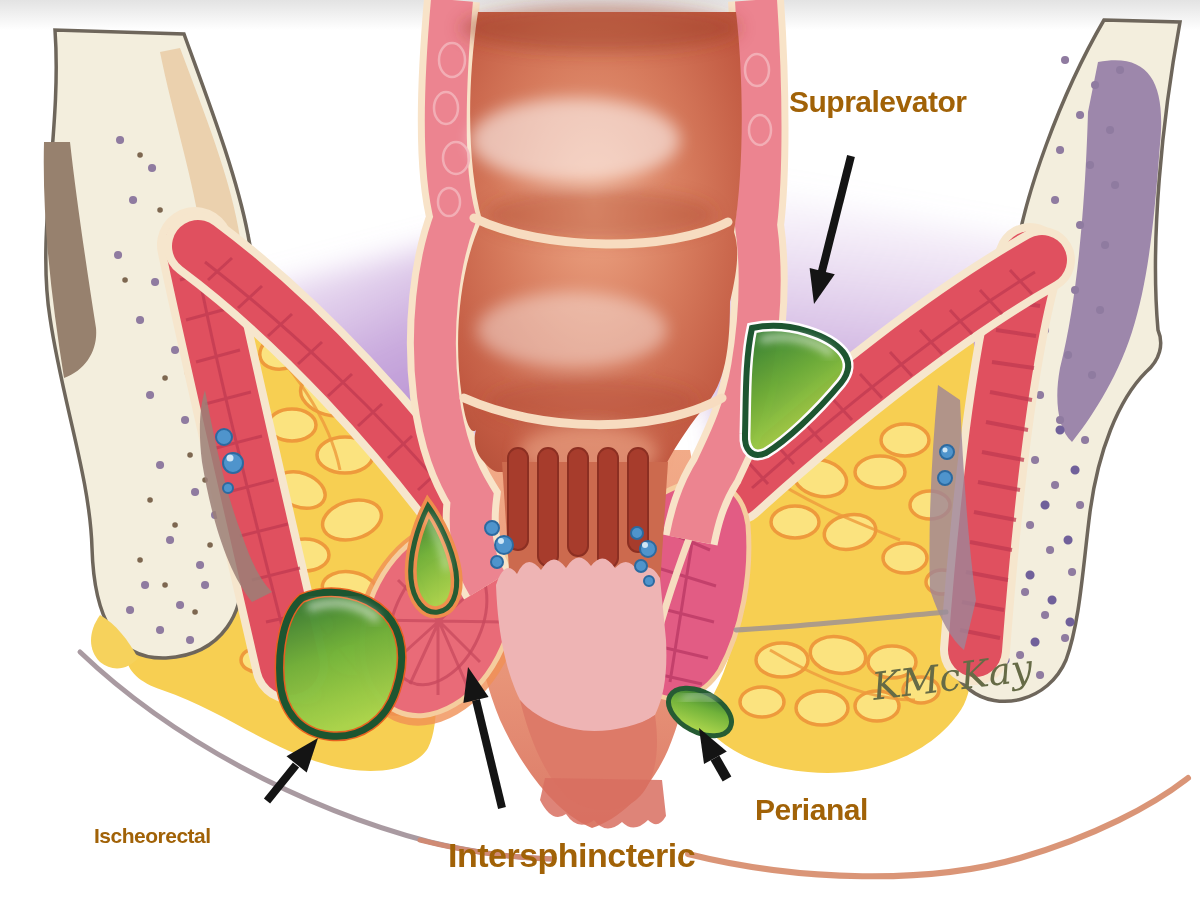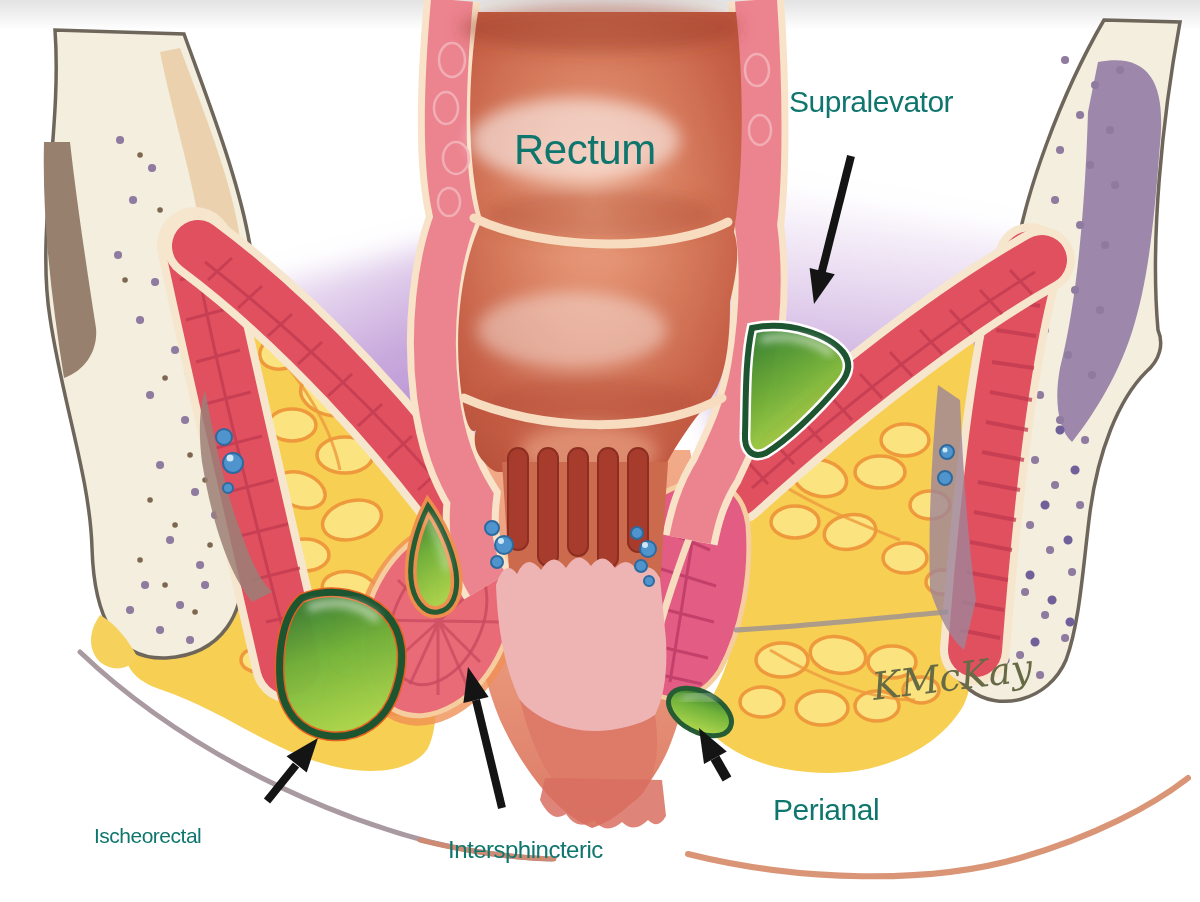--- a/index.html
+++ b/index.html
@@ -1,25 +1,25 @@
 <!DOCTYPE html>
 <html><head>
 <meta charset="utf-8">
 <style>
   html,body{margin:0;padding:0;background:#fff;}
   .stage{position:relative;width:1200px;height:902px;background:#fff;overflow:hidden;
          font-family:"Liberation Sans", sans-serif;}
   .stage svg{position:absolute;left:0;top:0;}
-  .lbl{position:absolute;font-weight:400;color:#0f766e;letter-spacing:-0.5px;
+  .lbl{position:absolute;font-weight:700;color:#a16207;letter-spacing:-0.5px;
        white-space:nowrap;line-height:1;}
   .lbl-rectum{left:514px;top:129px;font-size:42px;}
   .lbl-supralevator{left:789px;top:87px;font-size:30px;}
   .lbl-ischeorectal{left:94px;top:825px;font-size:21px;}
-  .lbl-intersphincteric{left:448px;top:838px;font-size:24px;}
-  .lbl-perianal{left:755px;top:795px;font-size:30px;margin-left:18px;}
+  .lbl-intersphincteric{left:448px;top:838px;font-size:34px;}
+  .lbl-perianal{left:755px;top:795px;font-size:30px;}
 </style>
 </head>
 <body>
 
 <div class="stage">
 <svg width="1200" height="902" viewBox="0 0 1200 902">
   <defs>
     <linearGradient id="topbar" x1="0" y1="0" x2="0" y2="1">
       <stop offset="0" stop-color="#e3e3e3"></stop>
           <stop offset="0.5" stop-color="#f1f1f1"></stop>
@@ -295,18 +295,17 @@
       <line x1="502" y1="808" x2="476" y2="700" stroke-width="8"></line>
       <polygon points="468,667 488.6,697.1 463.4,703.1" stroke="none"></polygon>
     </g>
     <g>
       <line x1="727" y1="779" x2="715" y2="758" stroke-width="10"></line>
       <polygon points="699,728 726.8,751.5 704,764.1" stroke="none"></polygon>
     </g>
   </g>
 </svg>
 
-<div class="lbl lbl-rectum">Rectum</div>
 <div class="lbl lbl-supralevator">Supralevator</div>
 <div class="lbl lbl-ischeorectal">Ischeorectal</div>
 <div class="lbl lbl-intersphincteric">Intersphincteric</div>
 <div class="lbl lbl-perianal">Perianal</div>
 </div>
 
 </body></html>

